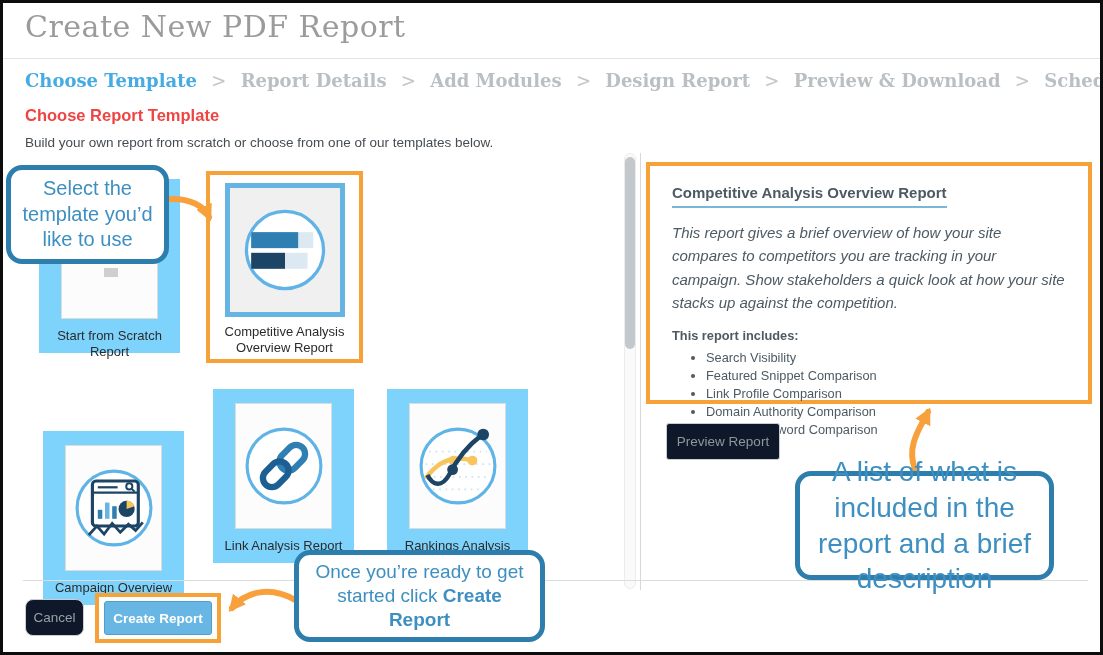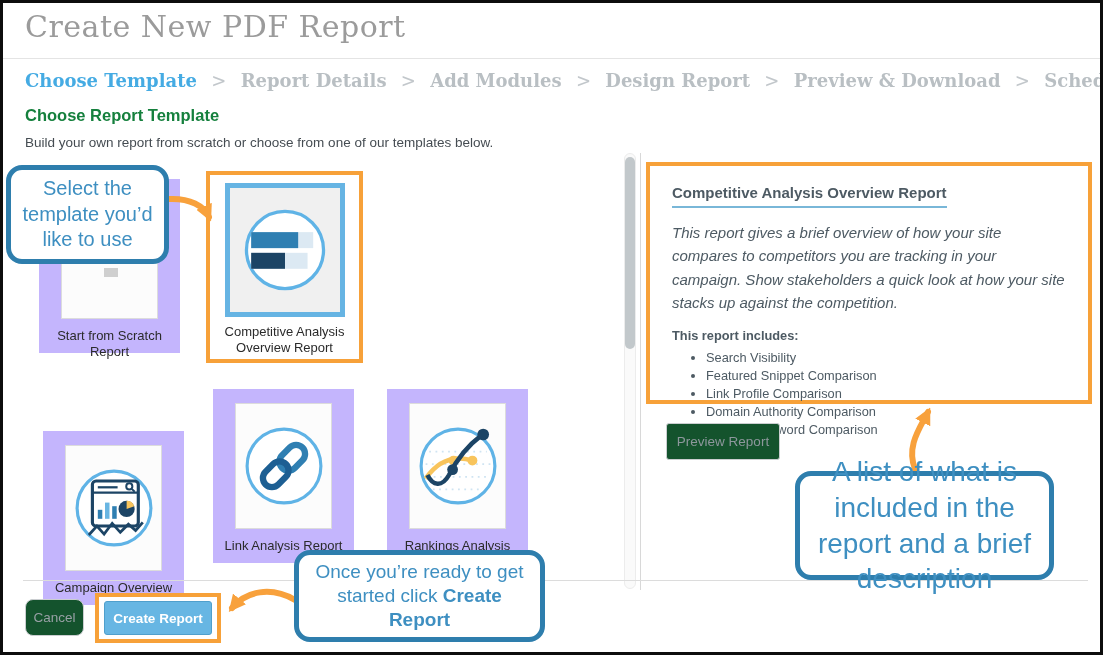--- a/index.html
+++ b/index.html
@@ -16,26 +16,26 @@
   }
   .title-divider { position: absolute; left: 0; top: 55px; width: 100%; height: 1px; background: #e4e4e4; }
   .breadcrumb {
     position: absolute; left: 22px; top: 67px; white-space: nowrap;
     font-family: "DejaVu Serif", "Liberation Serif", serif;
     font-size: 18px; font-weight: 700; color: #b9bfc3;
   }
   .breadcrumb .step { margin-right: 8px; }
   .breadcrumb .step.active { color: #45abe3; }
   .breadcrumb .sep { margin-right: 8px; color: #c2c7cb; font-weight: 400; }
-  .section-heading { position: absolute; left: 22px; top: 103px; font-size: 16.5px; font-weight: 700; color: #15803d; }
+  .section-heading { position: absolute; left: 22px; top: 103px; font-size: 16.5px; font-weight: 700; color: #ef4444; }
   .section-sub { position: absolute; left: 22px; top: 132px; font-size: 13.5px; color: #454c52; }
 
   
   .card {
-    position: absolute; width: 141px; height: 174px; background: #c4b5fd;
+    position: absolute; width: 141px; height: 174px; background: #7dd3fc;
     padding-top: 14px; text-align: center; cursor: pointer;
   }
   .thumb {
     width: 97px; height: 126px; margin: 0 auto; background: #fcfcfc;
     border: 1px solid #dcdcdc; display: flex; align-items: center; justify-content: center;
     position: relative;
   }
   .card-label { margin-top: 9px; font-size: 13px; color: #2b2b2b; line-height: 1.25; padding: 0 6px; }
 
   .selected-wrap {
@@ -62,21 +62,21 @@
   }
   .detail-title { font-size: 15px; font-weight: 700; color: #4d5a63; }
   .detail-title span { display: inline-block; border-bottom: 2px solid #79b7d8; padding-bottom: 5px; }
   .detail-desc { margin-top: 13px; font-size: 15px; line-height: 1.55; color: #4d5a63; font-style: italic; }
   .includes-heading { margin-top: 14px; font-size: 12.8px; font-weight: 700; color: #4d5a63; }
   .includes-list { margin-top: 7px; padding-left: 34px; }
   .includes-list li { font-size: 12.8px; color: #4d5a63; margin: 3px 0; }
 
   .btn {
     display: inline-flex; align-items: center; justify-content: center;
-    background: #14532d; border: 1px solid #cbced1; border-radius: 3px;
+    background: #0f172a; border: 1px solid #cbced1; border-radius: 3px;
     font-size: 13.5px; color: #98a0a5; cursor: pointer; font-weight: 700;
   }
   .preview-btn { position: absolute; left: 663px; top: 420px; width: 114px; height: 37px; font-weight: 400; color: #8d979c; }
   .cancel-btn { position: absolute; left: 22px; top: 596px; width: 59px; height: 37px; font-weight: 400; border-radius: 8px; }
 
   .footer-divider { position: absolute; left: 20px; top: 577px; width: 1065px; height: 1px; background: #dcdcdc; }
 
   .create-wrap {
     position: absolute; left: 92px; top: 590px; width: 126px; height: 50px;
     border: 4px solid #f7a139; display: flex; align-items: center; justify-content: center; background: #fff;

